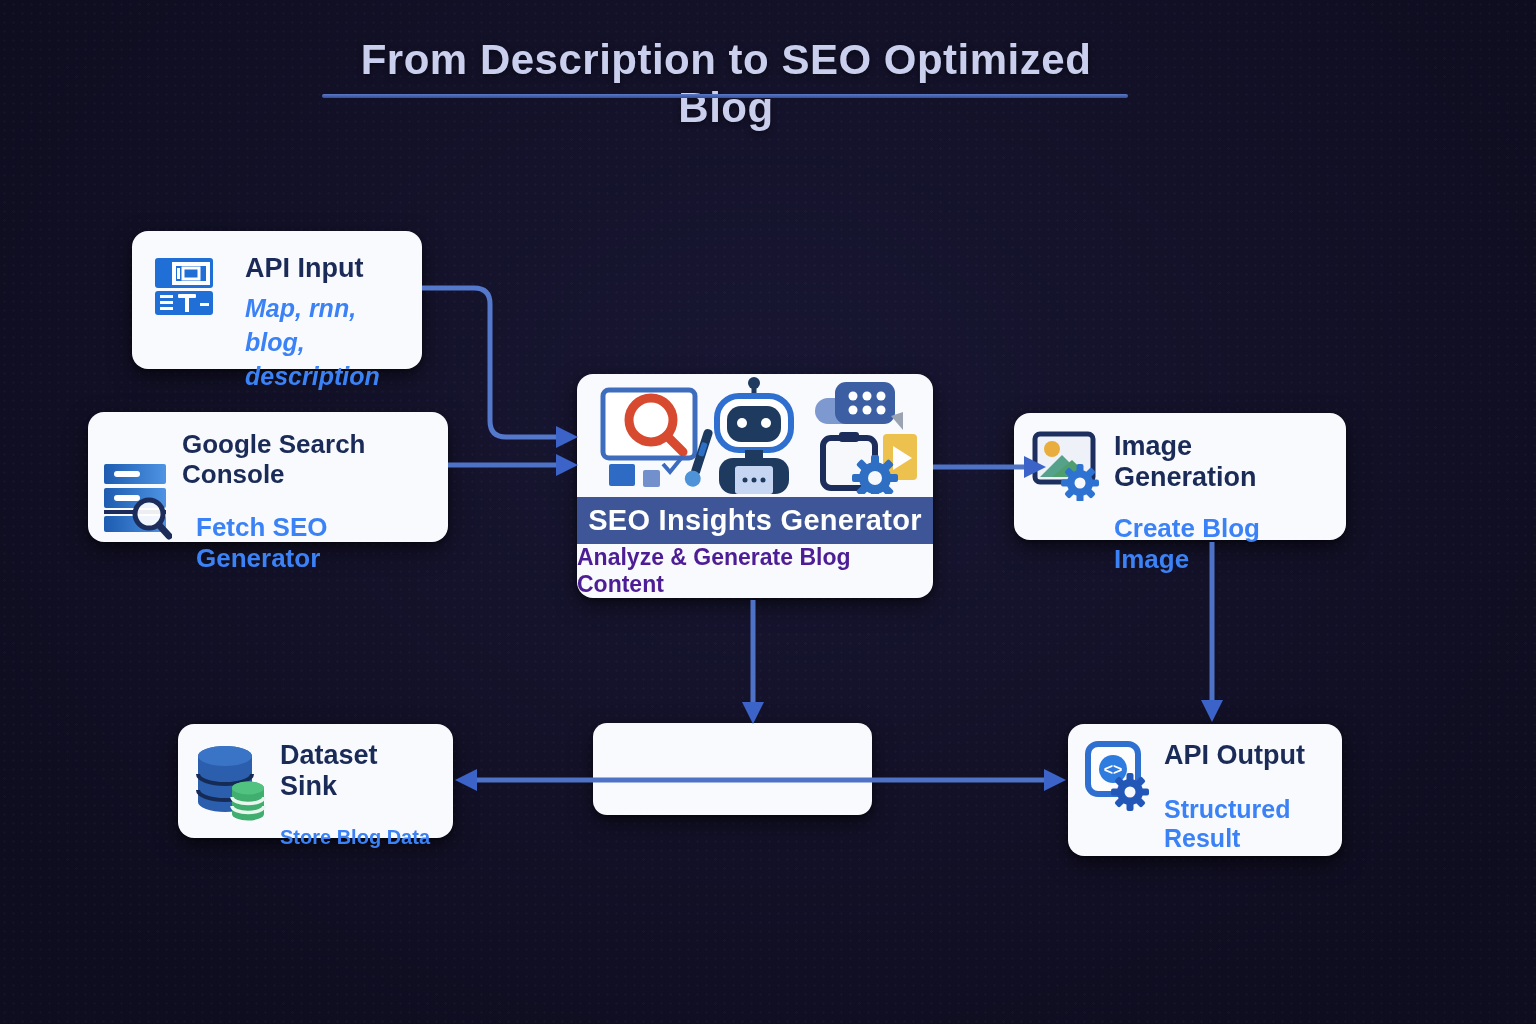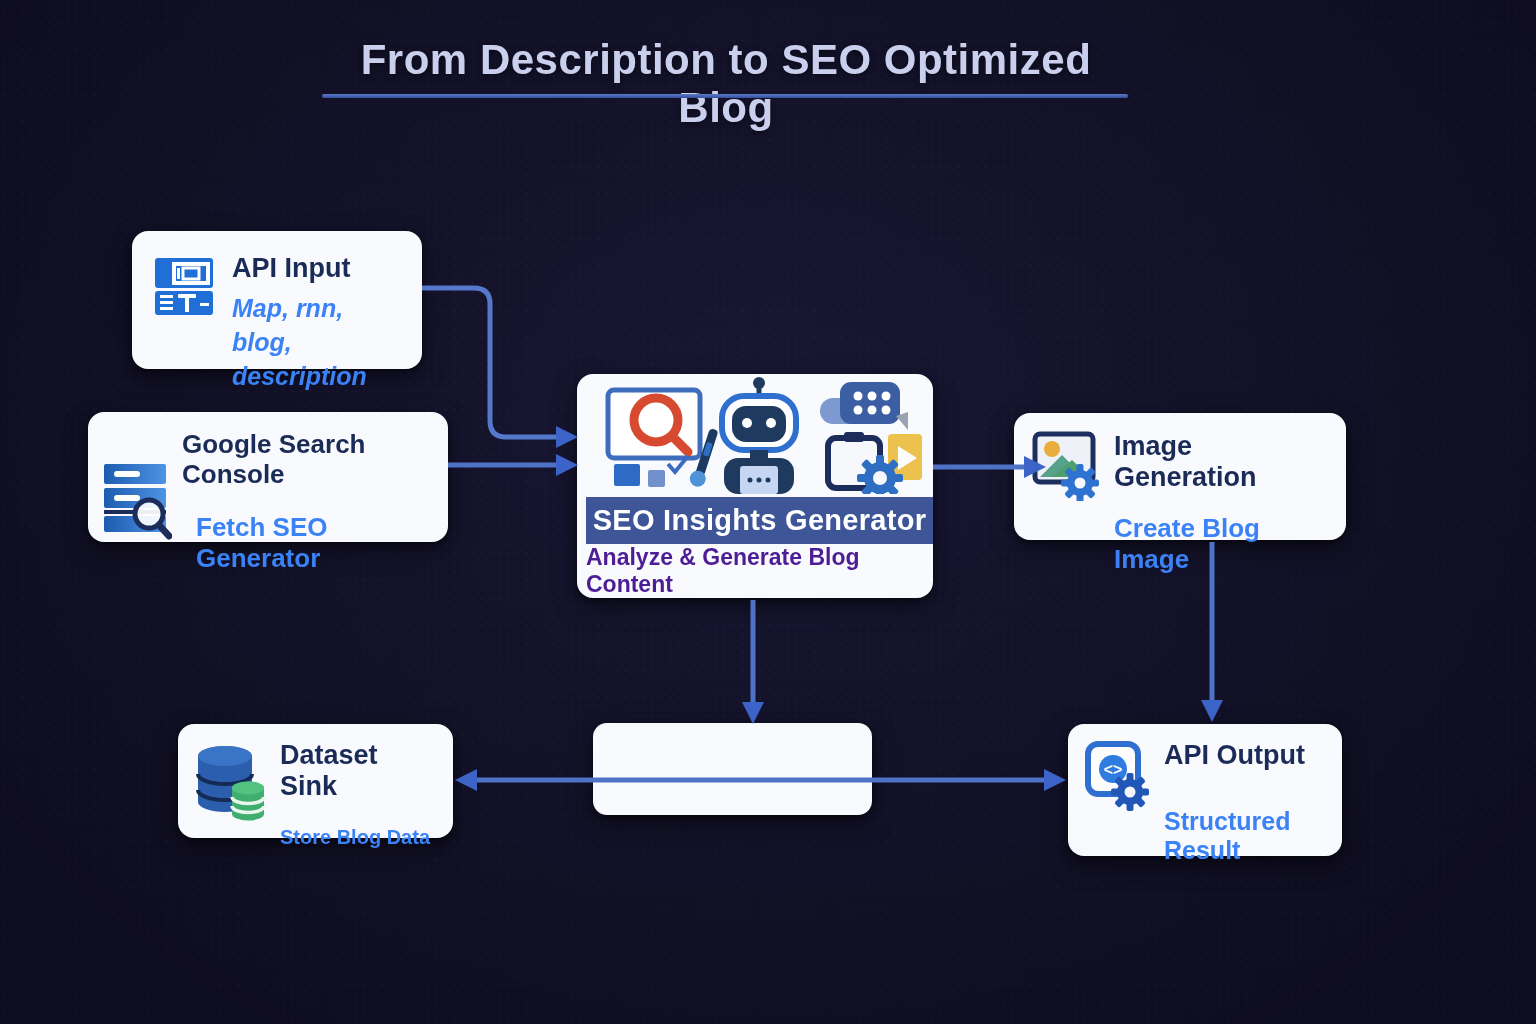--- a/index.html
+++ b/index.html
@@ -27,40 +27,40 @@
   .title-underline{
     position:absolute; left:322px; top:94px; width:806px; height:4px;
     background:linear-gradient(#5b79c4, #32509e);
     border-radius:2px;
   }
   .node{
     position:absolute; background:#f9fafd; border-radius:16px;
     box-shadow:0 8px 22px rgba(0,0,0,.5), 0 2px 4px rgba(0,0,0,.35);
     color:#1b2b58; z-index:2;
   }
-  .node-row{ display:flex; align-items:flex-start; padding:20px 18px; gap:16px; }
+  .node-row{ display:flex; align-items:flex-start; padding:20px 18px; gap:29px; }
   .node-texts{ display:flex; flex-direction:column; }
   .node-title{ font-size:27px; font-weight:bold; color:#1b2b58; line-height:1.15; }
   .node-sub{ font-size:24px; font-weight:bold; color:#3b82f6; }
   .icon-wrap{ flex:0 0 auto; }
 
   
   #api-input{ left:132px; top:231px; width:290px; height:138px; }
   #api-input .node-row{ padding:22px 18px 0 20px; }
   #api-input .node-title{ margin-bottom:8px; }
   #api-input .node-sub{ font-style:italic; font-weight:600; font-size:25px; line-height:1.35; width:172px; }
 
   
   #gsc{ left:88px; top:412px; width:360px; height:130px; }
   #gsc .node-row{ padding:18px 14px 0 14px; gap:10px;align-items:center; }
   #gsc .node-title{ font-size:26px; margin-bottom:22px; }
   #gsc .node-sub{ font-size:26px; margin-left:14px; }
 
   
-  #seo-gen{ left:577px; top:374px; width:356px; height:224px; display:flex; flex-direction:column; overflow:hidden;padding-left:9px; }
+  #seo-gen{ left:577px; top:374px; width:356px; height:224px; display:flex; flex-direction:column; overflow:hidden; }
   #seo-gen .illustration{ height:124px; display:flex; align-items:center; justify-content:center; }
   #seo-gen .band{
     height:48px; background:#3e5697; display:flex; align-items:center; justify-content:center;
   }
   #seo-gen .band-text{ color:#ffffff; font-size:29px; font-weight:bold; letter-spacing:.3px; }
   #seo-gen .caption{ flex:1; display:flex; align-items:center; justify-content:center; }
   #seo-gen .caption-text{ font-size:23px; font-weight:bold; color:#4c1d95; }
 
   
   #image-gen{ left:1014px; top:413px; width:332px; height:127px; }
@@ -73,21 +73,21 @@
   #dataset-sink .node-row{ padding:16px 12px 0 16px; gap:12px; }
   #dataset-sink .node-title{ font-size:27px; margin-bottom:24px; }
   #dataset-sink .node-sub{ font-size:20px; }
 
   
   #router{ left:593px; top:723px; width:279px; height:92px; border-radius:14px; }
 
   
   #api-output{ left:1068px; top:724px; width:274px; height:132px; }
   #api-output .node-row{ padding:16px 12px 0 16px; gap:14px; }
-  #api-output .node-title{ font-size:27px; margin-bottom:36px; }
+  #api-output .node-title{ font-size:27px; margin-bottom:24px; }
   #api-output .node-sub{ font-size:25px; }
 
   .edges{ position:absolute; inset:0; z-index:5; pointer-events:none; }
 </style>
 </head>
 <body>
 
 <div class="canvas">
 
   <div class="title">From Description to SEO Optimized Blog</div>

